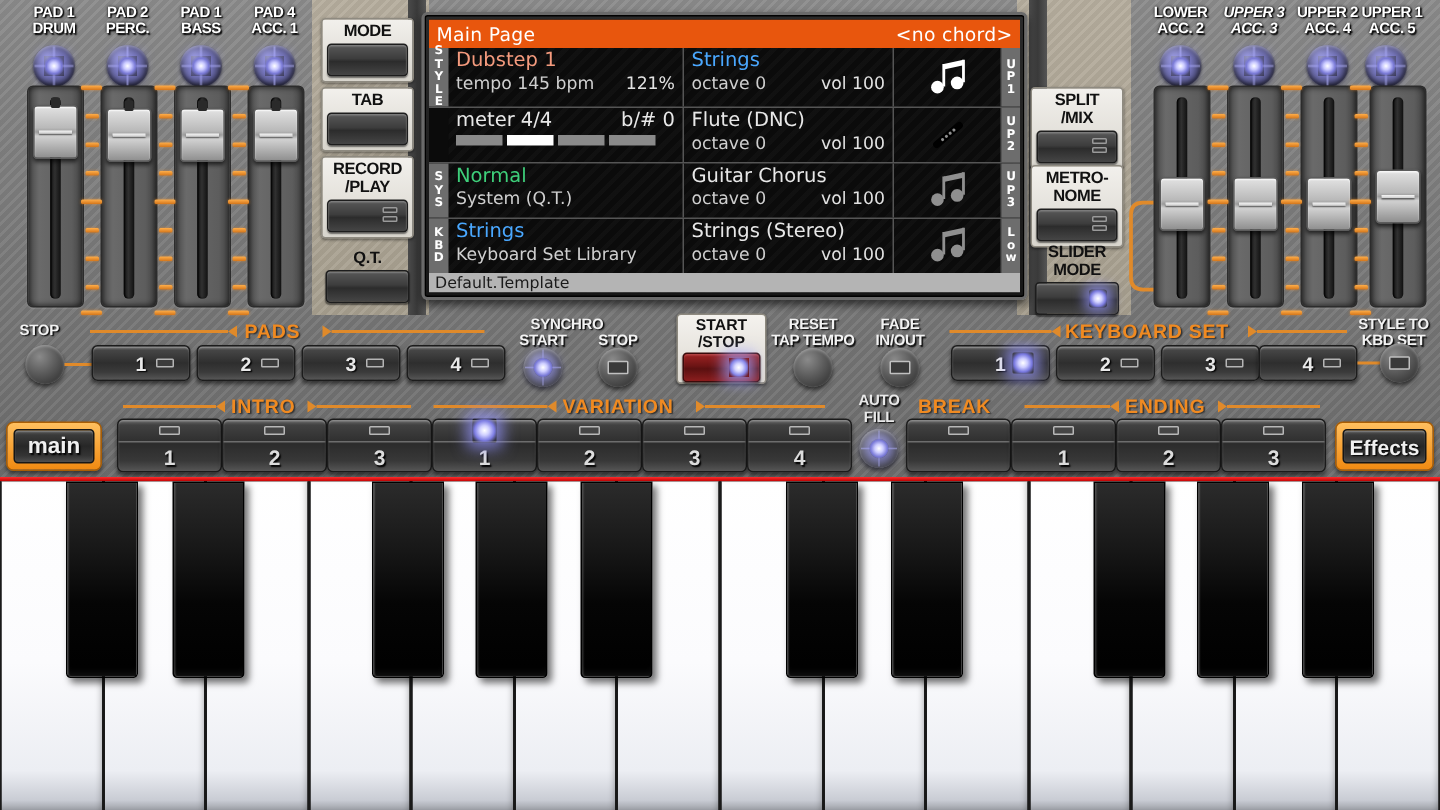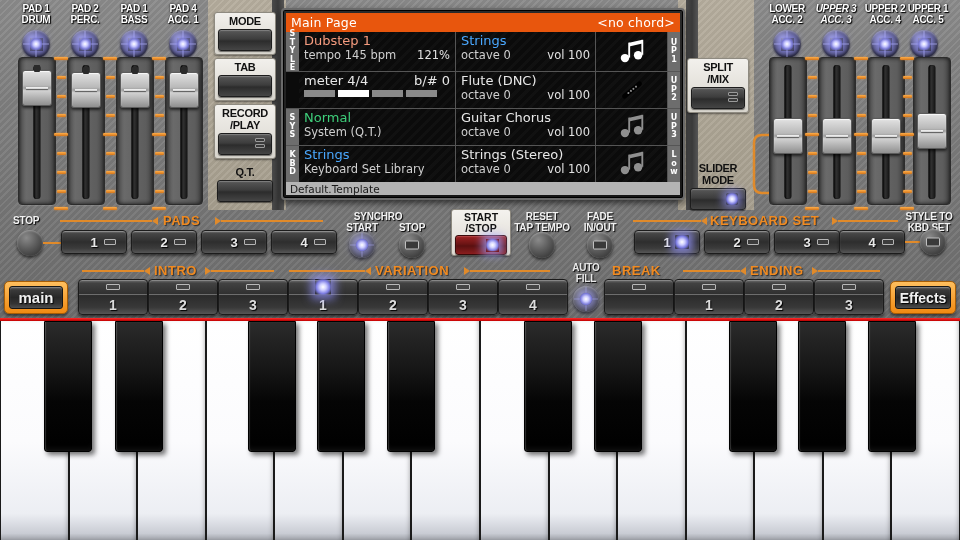--- a/index.html
+++ b/index.html
@@ -596,20 +596,32 @@
       <span>SPLIT</span><br>
       <span>/MIX</span>
     </div>
     <div class="sw">
       <div class="dots">
           <i></i>
           <i></i>
         </div>
     </div>
   </div>
+  <div class="bbtn" style="left:687px; top:110px;">
+    <div class="cap">
+      <span>METRO-</span><br>
+      <span>NOME</span>
+    </div>
+    <div class="sw">
+      <div class="dots">
+          <i></i>
+          <i></i>
+        </div>
+    </div>
+  </div>
   <div class="bbtn" style="left:687px; top:160px; background:none; border:none; box-shadow:none;">
     <div class="cap">
       <span>SLIDER</span><br>
       <span>MODE</span>
     </div>
     <div class="sw">
       <div class="bigled"></div>
     </div>
   </div>
 

